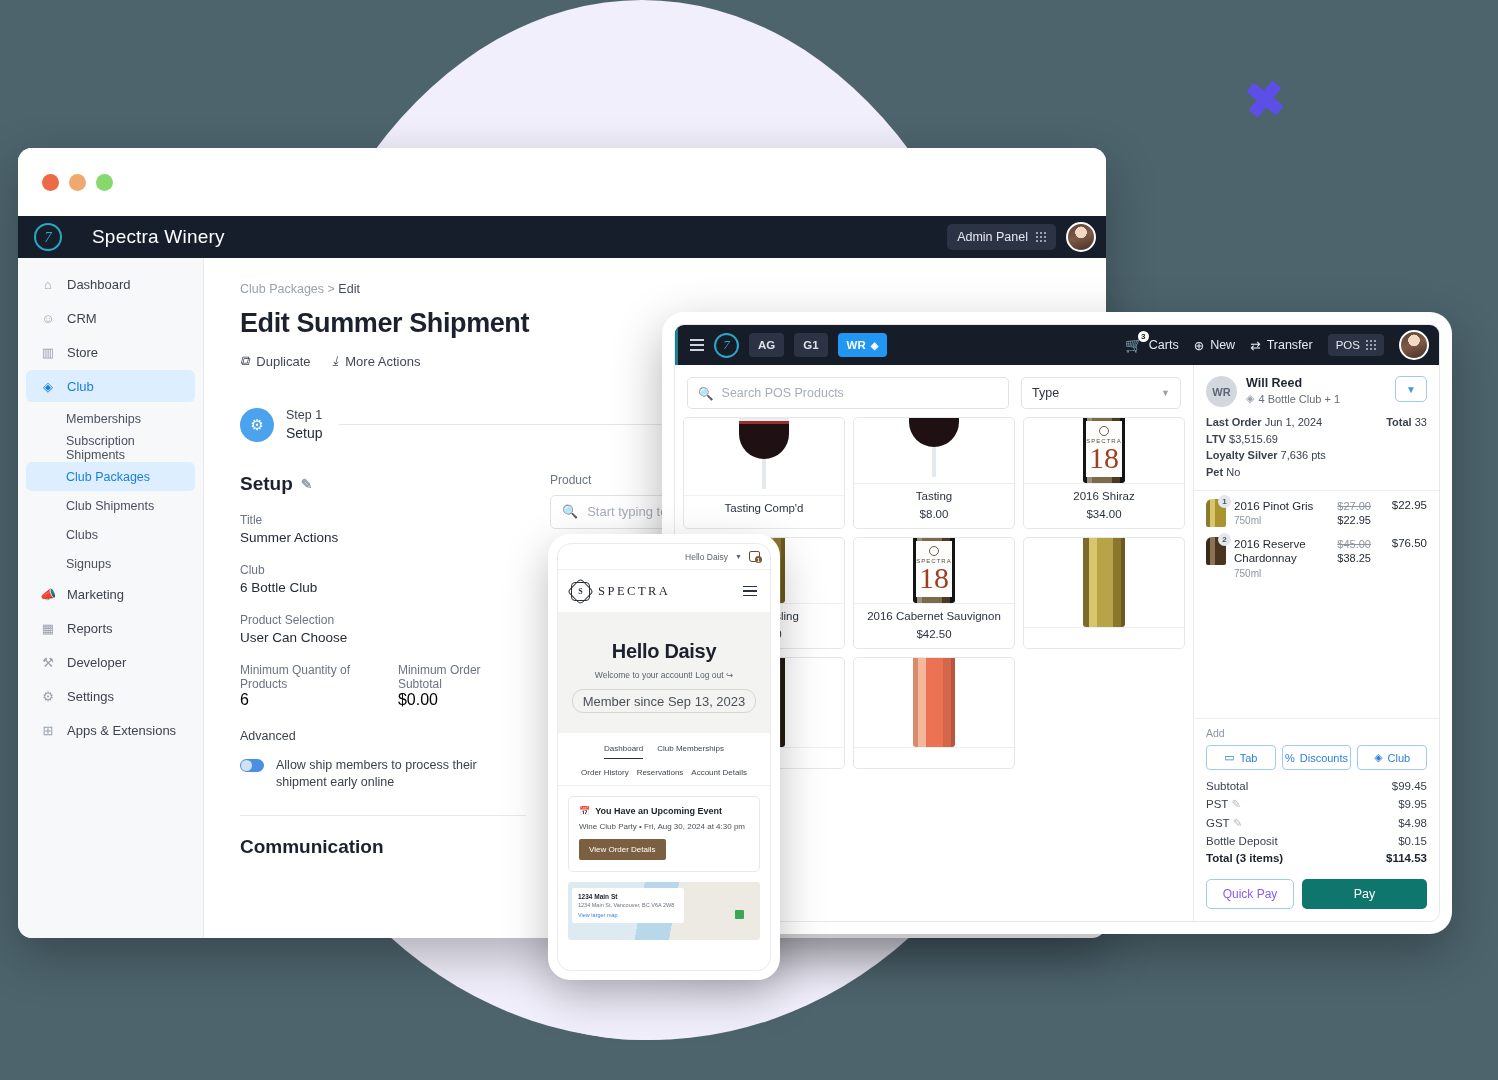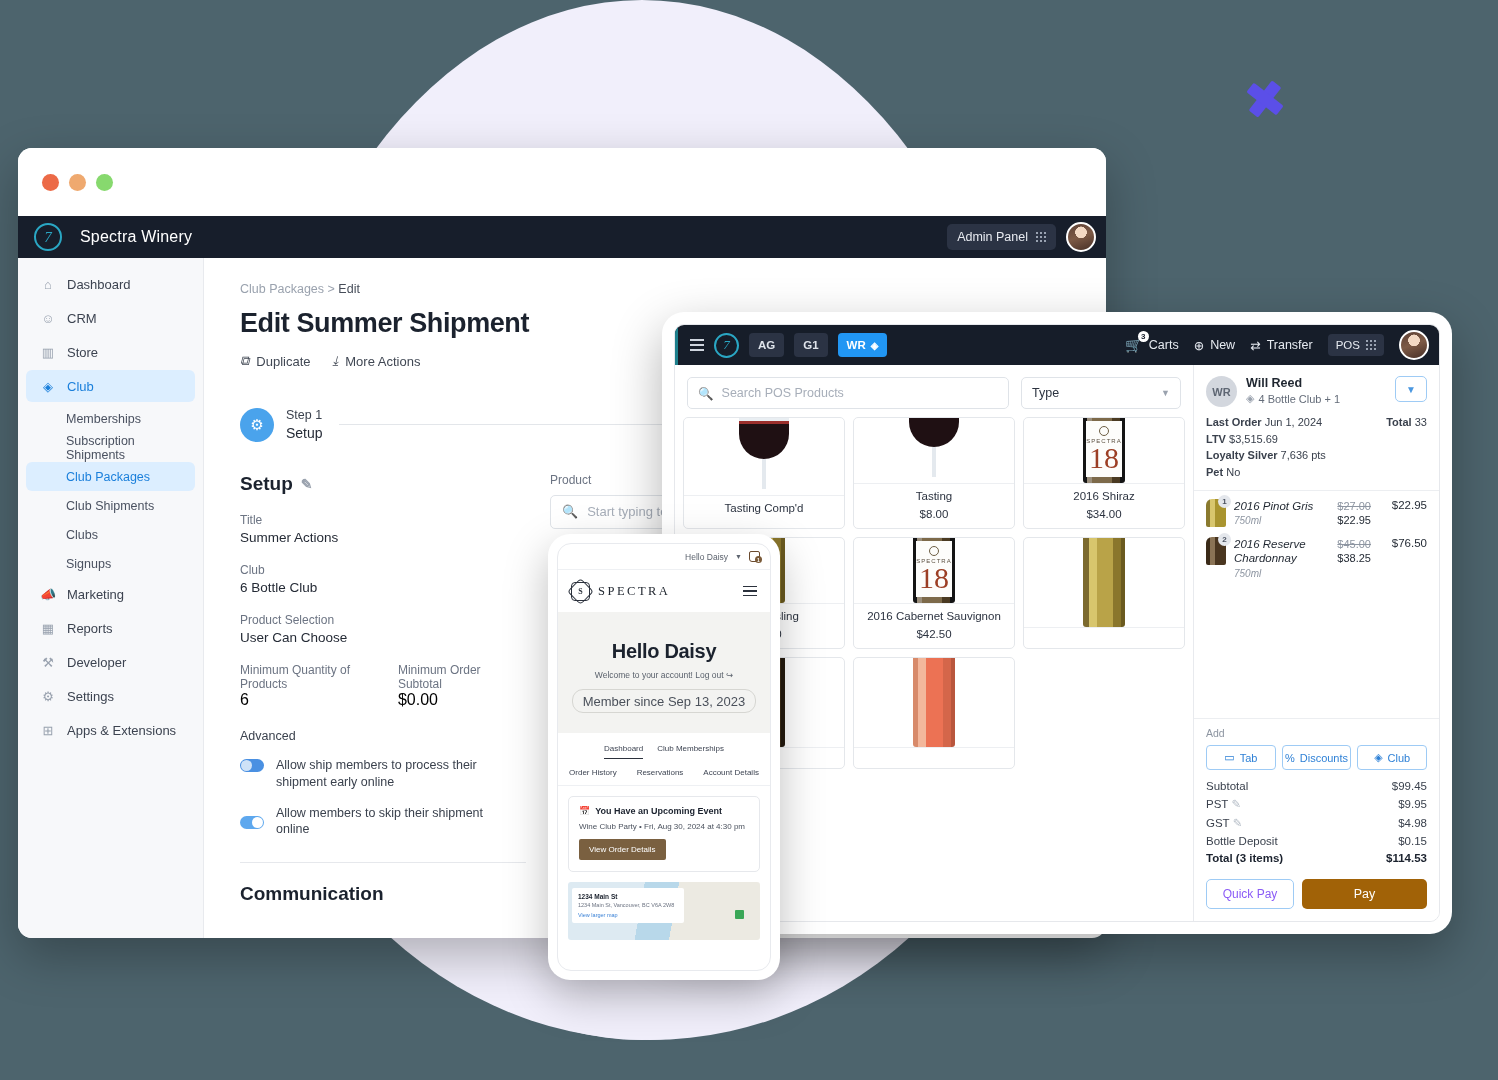--- a/index.html
+++ b/index.html
@@ -45,21 +45,21 @@
   .dot.g { background: #87d96e; }
   .dt-topbar {
     height: 42px; background: #171e2b; display: flex; align-items: center;
     padding: 0 10px 0 16px; color: #fff;
   }
   .logo-circle {
     width: 28px; height: 28px; border-radius: 50%; border: 2px solid #2aa7c4;
     display: flex; align-items: center; justify-content: center;
     font-size: 15px; color: #2aa7c4; font-style: italic; font-family: "Liberation Serif", serif;
   }
-  .dt-brand { margin-left: 18px; font-size: 16px; letter-spacing: .2px; }
+  .dt-brand { margin-left: 30px; font-size: 19px; letter-spacing: .2px; }
   .dt-top-right { margin-left: auto; display: flex; align-items: center; gap: 10px; }
   .admin-btn {
     background: #2b3344; border-radius: 5px; padding: 6px 10px;
     display: flex; align-items: center; gap: 8px; font-size: 12.5px; color: #e7eaf0;
   }
   .grid-ic { display: grid; grid-template-columns: repeat(3,2px); gap: 2px; }
   .grid-ic i { width: 2px; height: 2px; background: #9aa3b2; display: block; }
   .avatar {
     width: 30px; height: 30px; border-radius: 50%;
     background: radial-gradient(circle at 50% 32%, #f3d9c4 0 26%, transparent 27%),
@@ -163,36 +163,36 @@
   .caret-btn { margin-left: auto; width: 32px; height: 26px; border: 1px solid #9ecbf5; border-radius: 5px; display: flex; align-items: center; justify-content: center; color: #4a97e0; font-size: 10px; flex: none; }
   .cust-meta { margin-top: 7px; font-size: 11px; color: #3a414d; line-height: 1.5; position: relative; }
   .cust-meta b { font-weight: 700; }
   .tot33 { position: absolute; right: 0; top: 0; font-size: 11px; color: #3a414d; }
   .items { flex: 1; padding: 8px 12px; overflow: hidden; }
   .item { display: flex; gap: 8px; margin-bottom: 9px; }
   .thumb { width: 20px; height: 28px; border-radius: 6px 6px 2px 2px; position: relative; flex: none; }
   .thumb.gold { background: linear-gradient(90deg,#8a7a2e 0 18%, #d8c66d 18% 45%, #a9942f 45%); }
   .thumb.brn { background: linear-gradient(90deg,#3a2a18 0 18%, #8a7355 18% 45%, #4a3620 45%); }
   .thumb b { position: absolute; right: -5px; top: -4px; width: 13px; height: 13px; border-radius: 50%; background: #e4e7ec; color: #4a5260; font-size: 8px; display: flex; align-items: center; justify-content: center; }
-  .it-nm { flex: 1; font-size: 11.5px; color: #1f2630; line-height: 1.25; font-style: italic; }
+  .it-nm { flex: 1; font-size: 11.5px; color: #1f2630; line-height: 1.25; }
   .it-sub { font-size: 10px; color: #8d95a1; margin-top: 2px; }
   .it-pr { text-align: right; font-size: 11px; line-height: 1.3; }
   .it-pr s { color: #8d95a1; }
   .it-pr .nw { color: #1f2630; }
   .it-tot { width: 48px; text-align: right; font-size: 11.5px; color: #1f2630; }
   .addsec { border-top: 1px solid #eceef1; padding: 8px 12px 0; }
   .add-lb { font-size: 10.5px; color: #8d95a1; margin-bottom: 6px; }
   .add-btns { display: flex; gap: 6px; }
   .abtn { flex: 1; height: 25px; border: 1px solid #9ecbf5; border-radius: 4px; display: flex; align-items: center; justify-content: center; gap: 5px; font-size: 11px; color: #2f81d6; }
   .sums { padding: 10px 12px 0; font-size: 11.5px; color: #3a414d; }
   .sumrow { display: flex; justify-content: space-between; margin-bottom: 5px; align-items: center; }
   .sumrow.tot { font-weight: 700; color: #1b222e; }
   .paybtns { display: flex; gap: 8px; padding: 10px 12px 12px; }
   .qp { flex: 0 0 88px; height: 30px; border: 1px solid #9ecbf5; border-radius: 5px; display: flex; align-items: center; justify-content: center; font-size: 12px; color: #8b5cf6; }
-  .pay { flex: 1; height: 30px; background: #a16207; border-radius: 5px; display: flex; align-items: center; justify-content: center; font-size: 12.5px; color: #fff; }
+  .pay { flex: 1; height: 30px; background: #0f766e; border-radius: 5px; display: flex; align-items: center; justify-content: center; font-size: 12.5px; color: #fff; }
 
   
   .phone {
     position: absolute; left: 548px; top: 534px;
     width: 232px; height: 446px;
     background: #fff; border-radius: 22px; padding: 9px;
     box-shadow: 0 16px 44px rgba(0,0,0,.26);
   }
   .ph-screen { width: 100%; height: 100%; border-radius: 14px; overflow: hidden; border: 1px solid #e8eaee; background: #fff; display: flex; flex-direction: column; }
   .ph-bar { height: 26px; display: flex; align-items: center; justify-content: flex-end; gap: 7px; padding-right: 10px; font-size: 8.5px; color: #5d646f; border-bottom: 1px solid #eef0f3; }
@@ -206,21 +206,21 @@
   .spectra-wd { font-family: "Liberation Serif", serif; font-size: 12.5px; letter-spacing: 2.5px; color: #222831; }
   .ph-burger { margin-left: auto; display: flex; flex-direction: column; gap: 3px; }
   .ph-burger i { width: 14px; height: 1.6px; background: #2b313c; display: block; }
   .hero { background: #f3f3f1; padding: 28px 12px 20px; text-align: center; }
   .hero h1 { font-size: 20px; font-weight: 700; color: #1b222e; letter-spacing: -.3px; }
   .hero p { font-size: 8.5px; color: #5b6personally; color: #5a616c; margin-top: 7px; }
   .pill { display: inline-block; margin-top: 9px; border: 1px solid #d6d6d2; border-radius: 11px; padding: 3.5px 10px; font-size: 13px; color: #4b515b; }
   .ph-tabs { text-align: center; padding: 11px 6px 8px; font-size: 8px; color: #3e4553; border-bottom: 1px solid #eef0f3; }
   .ph-tabs .r1 { display: flex; justify-content: center; gap: 14px; }
   .ph-tabs .r1 span.on { border-bottom: 1.5px solid #2b313c; padding-bottom: 5px; }
-  .ph-tabs .r2 { display: flex; justify-content: center; gap: 20px; margin-top: 9px; }
+  .ph-tabs .r2 { display: flex; justify-content: center; gap: 8px; margin-top: 9px; }
   .ev { margin: 10px; border: 1px solid #e6e8ec; border-radius: 5px; padding: 9px 10px 11px; }
   .ev h4 { font-size: 9px; color: #1b222e; display: flex; align-items: center; gap: 5px; }
   .ev p { font-size: 8px; color: #4b525e; margin-top: 6px; }
   .ev .btn { margin-top: 8px; background: #7a6040; color: #fff; font-size: 8px; padding: 6px 10px; display: inline-block; border-radius: 2px; }
   .map { margin: 0 10px; height: 58px; border-radius: 3px; position: relative; overflow: hidden;
     background: linear-gradient(100deg,#ddeaf2 0 38%, #b8d8ea 38% 55%, #eceae2 55%); }
   .map .card2 { position: absolute; left: 4px; top: 6px; width: 112px; background: #fff; border-radius: 2px; padding: 5px 6px; }
   .map .card2 b { font-size: 6.5px; color: #1b222e; display: block; }
   .map .card2 span { font-size: 5.5px; color: #6b7280; display: block; margin-top: 2px; line-height: 1.3; }
   .map .card2 em { font-size: 5.5px; color: #3b82d6; font-style: normal; display: block; margin-top: 3px; }
@@ -359,26 +359,20 @@
               <div class="vl">$0.00</div>
             </div>
           </div>
           <div style="margin-top:20px;font-size:12.5px;color:#3b424e">Advanced</div>
           <div class="tg-row">
             <span class="toggle half">
                 <i></i>
               </span>
             <span>Allow ship members to process their shipment early online</span>
           </div>
-          <div class="tg-row" style="align-items:center">
-            <span class="toggle">
-                <i></i>
-              </span>
-            <span>Allow members to skip their shipment online</span>
-          </div>
           <div class="hr"></div>
           <div class="sec-h" style="margin-top:20px">Communication</div>
         </div>
         <div class="col-right">
           <div class="prod-lb">Product</div>
           <div class="srch">
             <span>🔍</span>
             <span>Start typing to search</span>
           </div>
           <div class="tbl">

